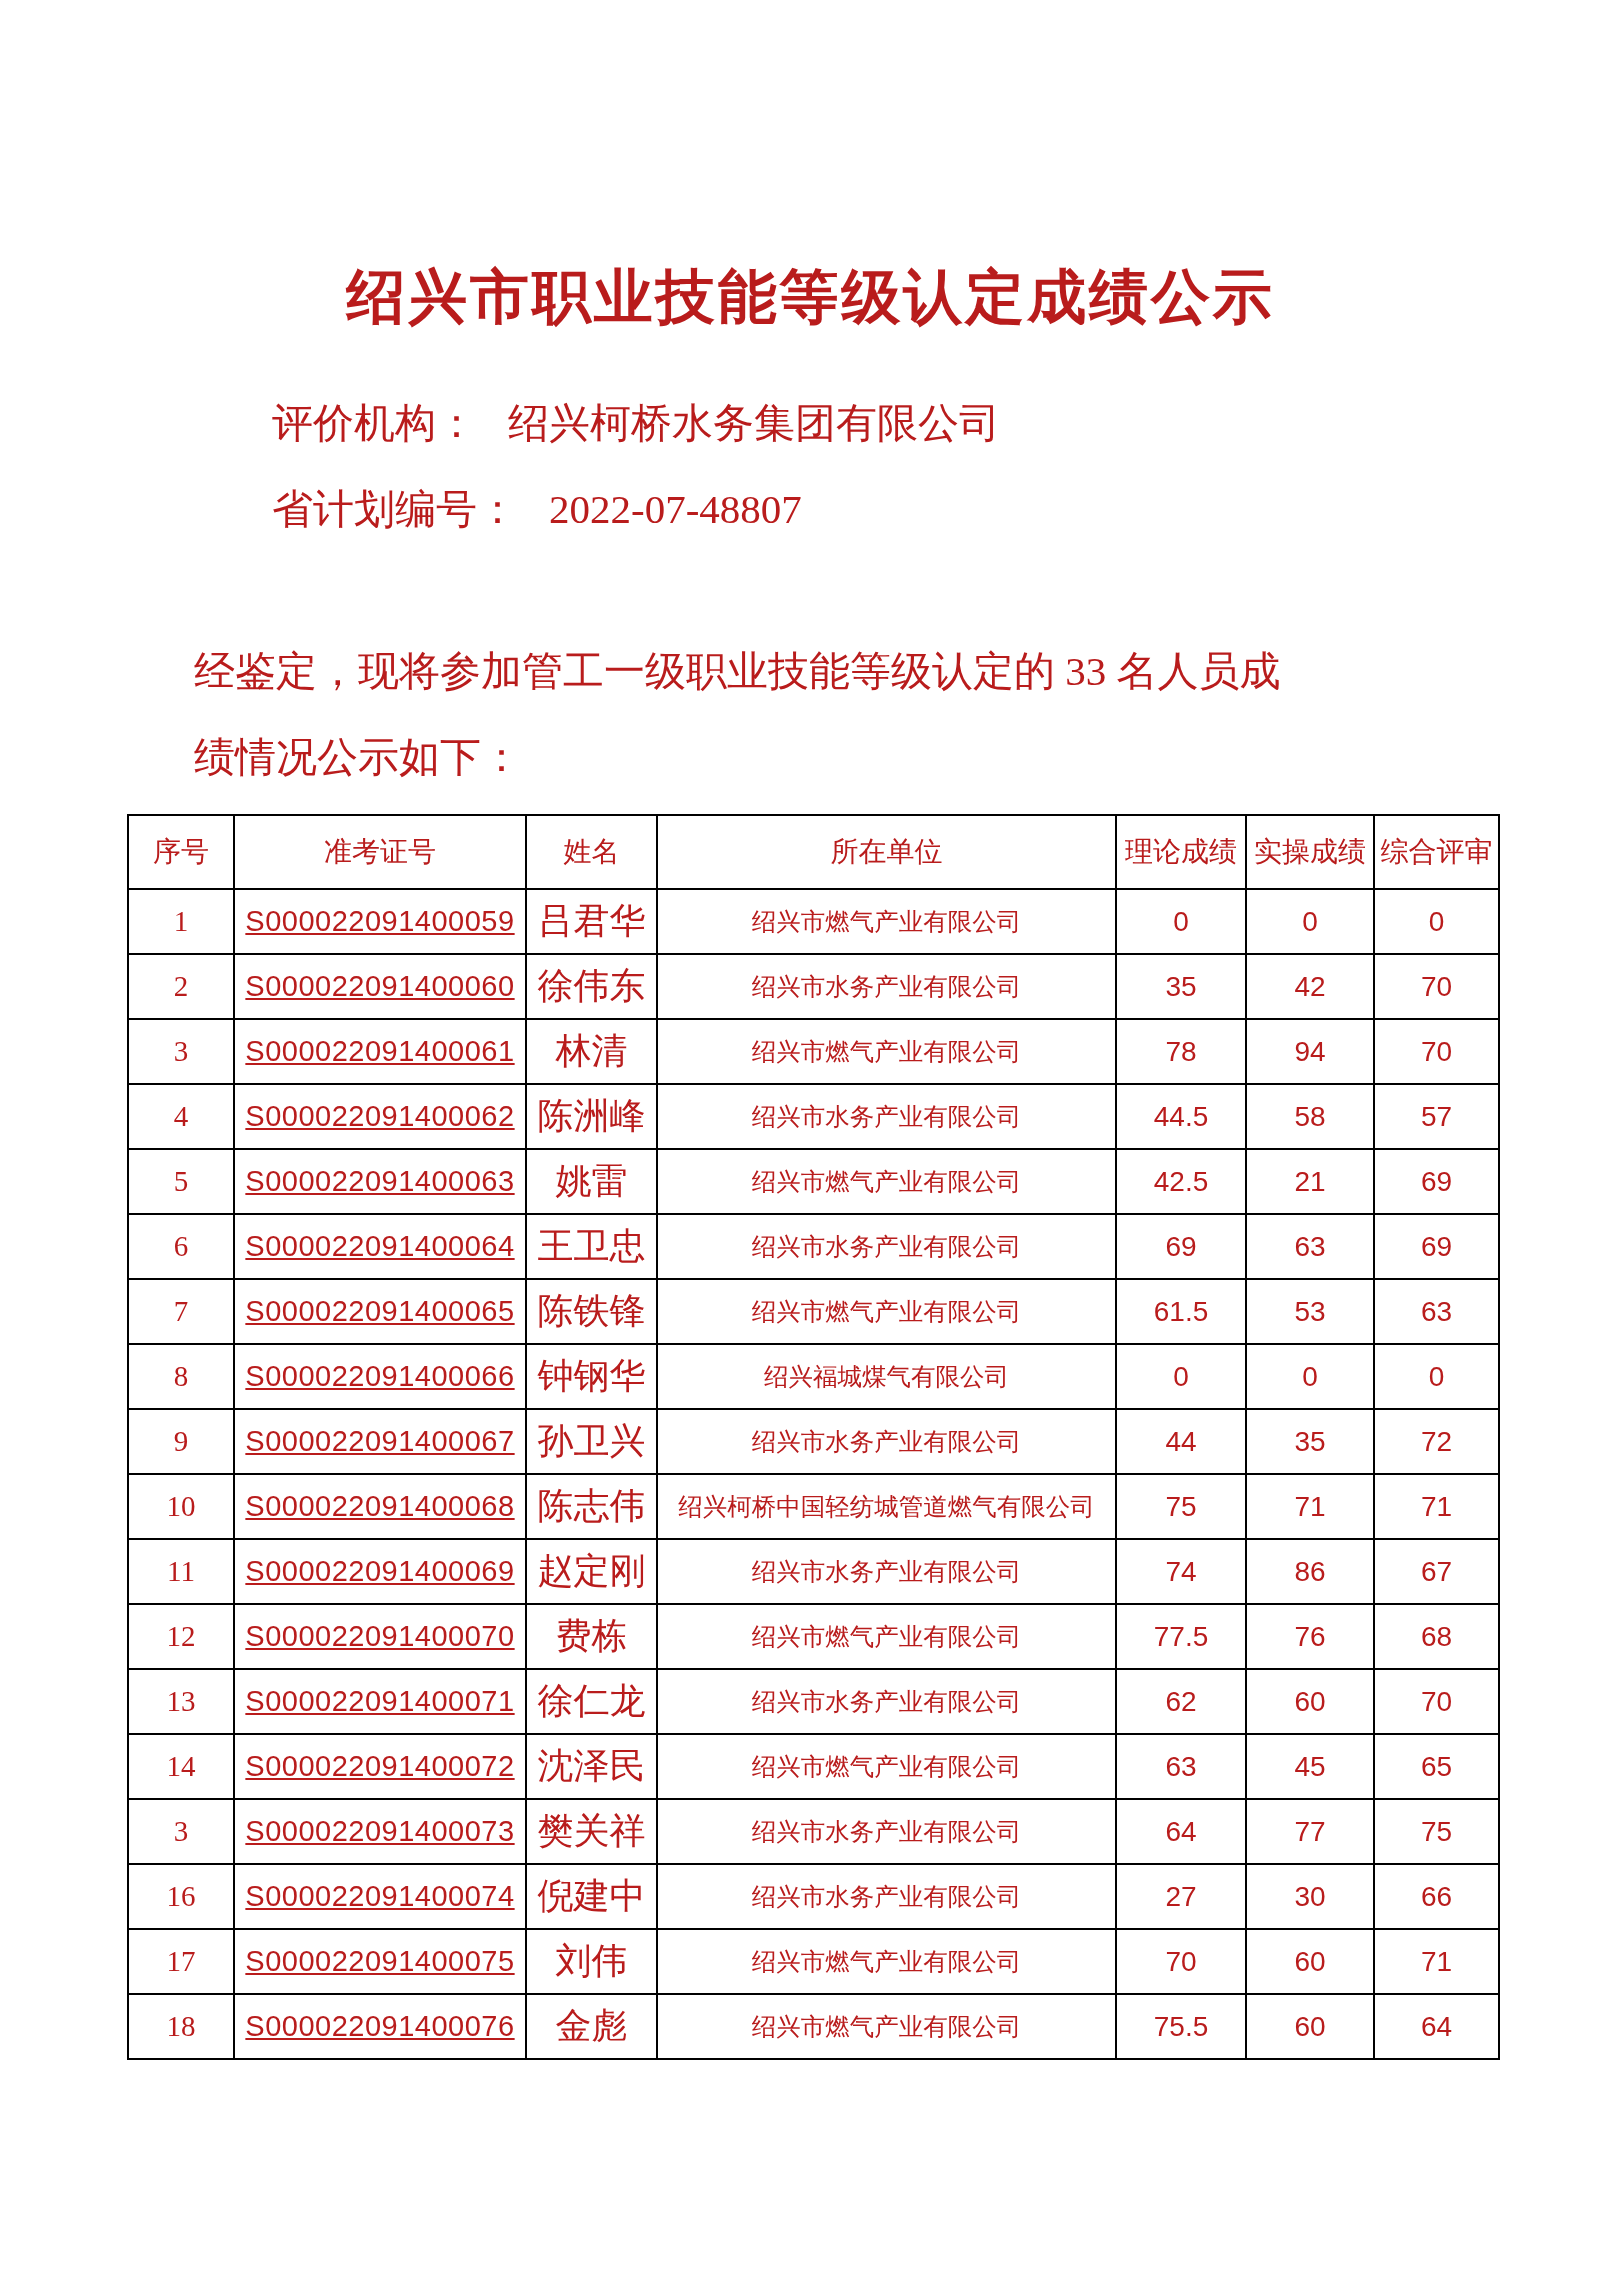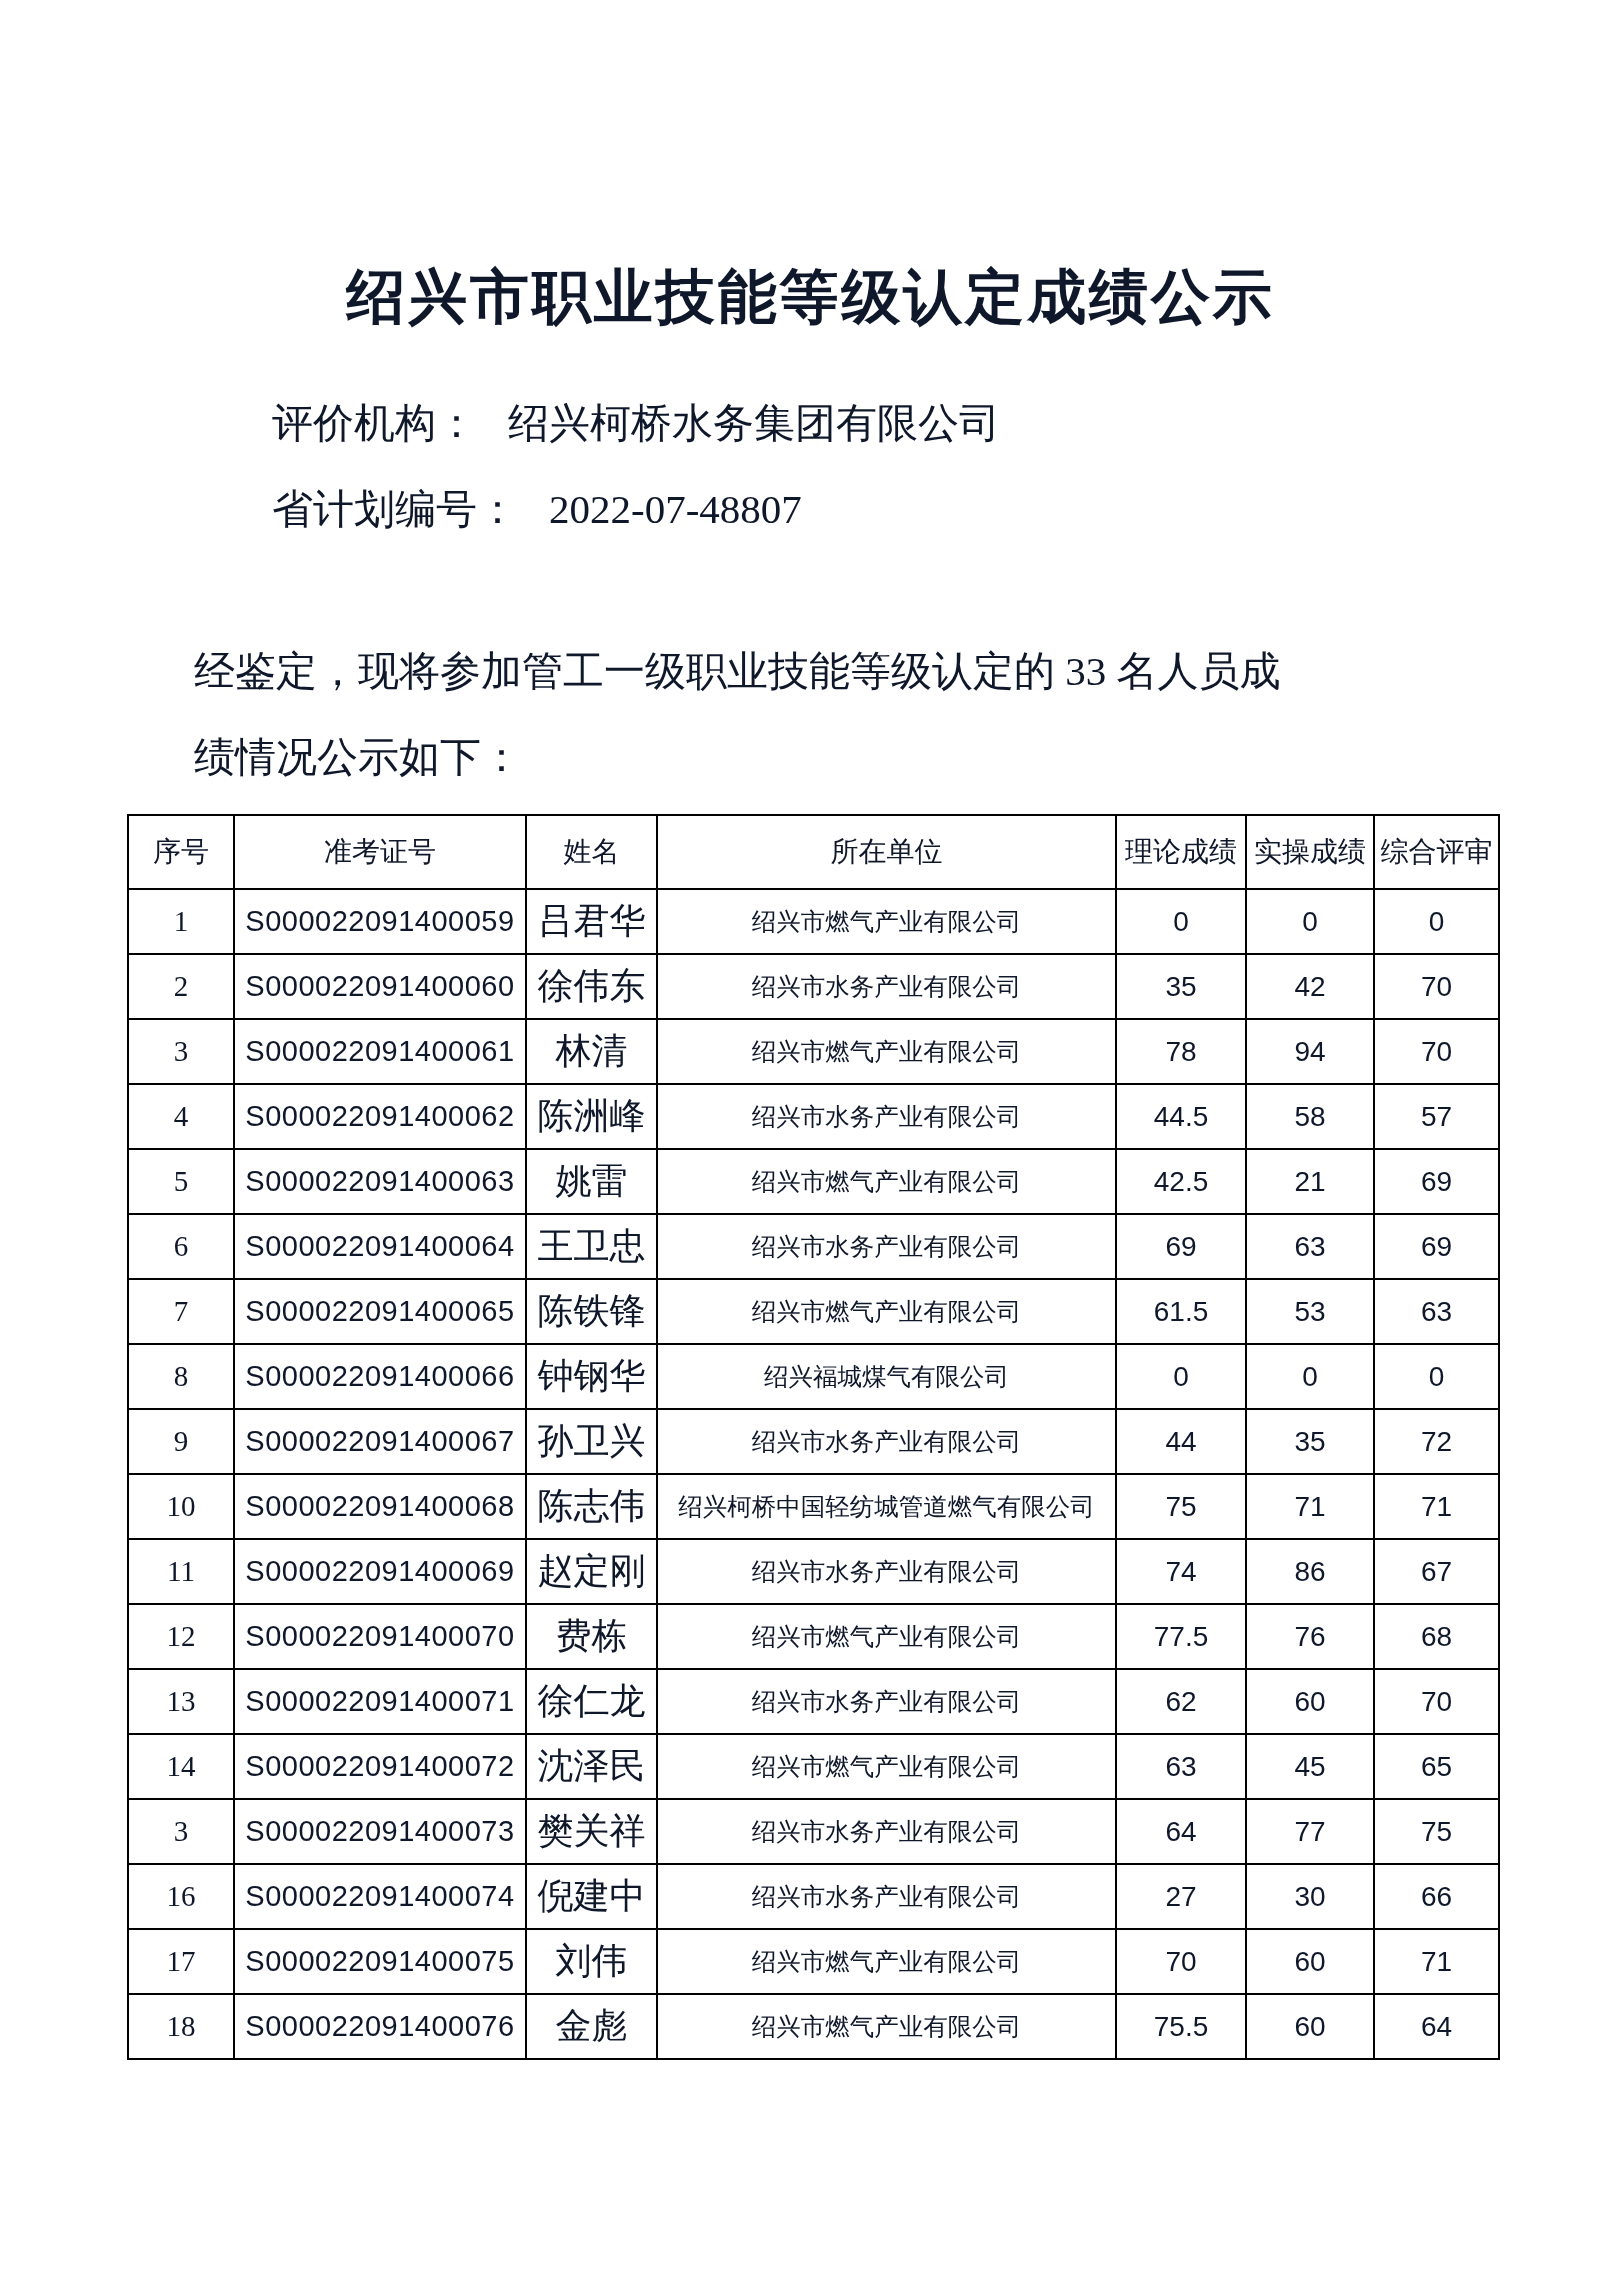--- a/index.html
+++ b/index.html
@@ -2,21 +2,21 @@
 <html><head>
 <meta charset="utf-8">
 <style>
   * { box-sizing: border-box; }
   html, body { margin: 0; padding: 0; background: #ffffff; }
   .page {
     position: relative;
     width: 1621px;
     height: 2293px;
     background: #ffffff;
-    color: #0f172a;
+    color: #b91c1c;
     font-family: "Liberation Serif", serif;
     overflow: hidden;
   }
   .doc-title {
     position: absolute;
     top: 218px;
     left: 0;
     width: 100%;
     text-align: center;
     font-size: 59px;
@@ -56,21 +56,21 @@
     border: 2px solid #000000;
     text-align: center;
     vertical-align: middle;
     padding: 0;
     overflow: hidden;
   }
   table.results thead tr { height: 74px; }
   table.results tbody tr { height: 65px; }
   th.hdr { font-size: 28px; font-weight: normal; }
   td.cell-no { font-size: 29px; }
-  td.cell-id { font-family: "Liberation Sans", sans-serif; font-size: 29px; letter-spacing: 0.5px; }
+  td.cell-id { font-family: "Liberation Sans", sans-serif; font-size: 29px; letter-spacing: 0.5px; text-decoration: underline; }
   td.cell-name { font-size: 36px; }
   td.cell-company { font-size: 24.5px; }
   td.cell-score { font-family: "Liberation Sans", sans-serif; font-size: 28px; }
   col.c1 { width: 106px; }
   col.c2 { width: 292px; }
   col.c3 { width: 131px; }
   col.c4 { width: 459px; }
   col.c5 { width: 130px; }
   col.c6 { width: 128px; }
   col.c7 { width: 125px; }

